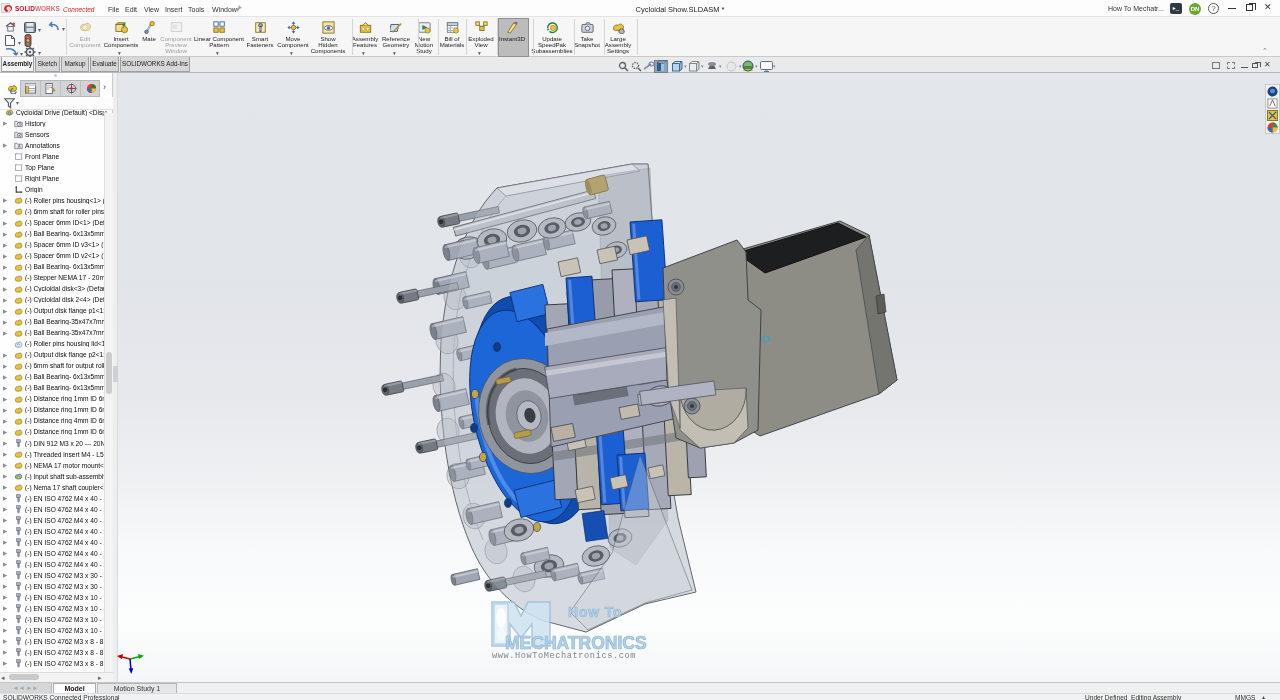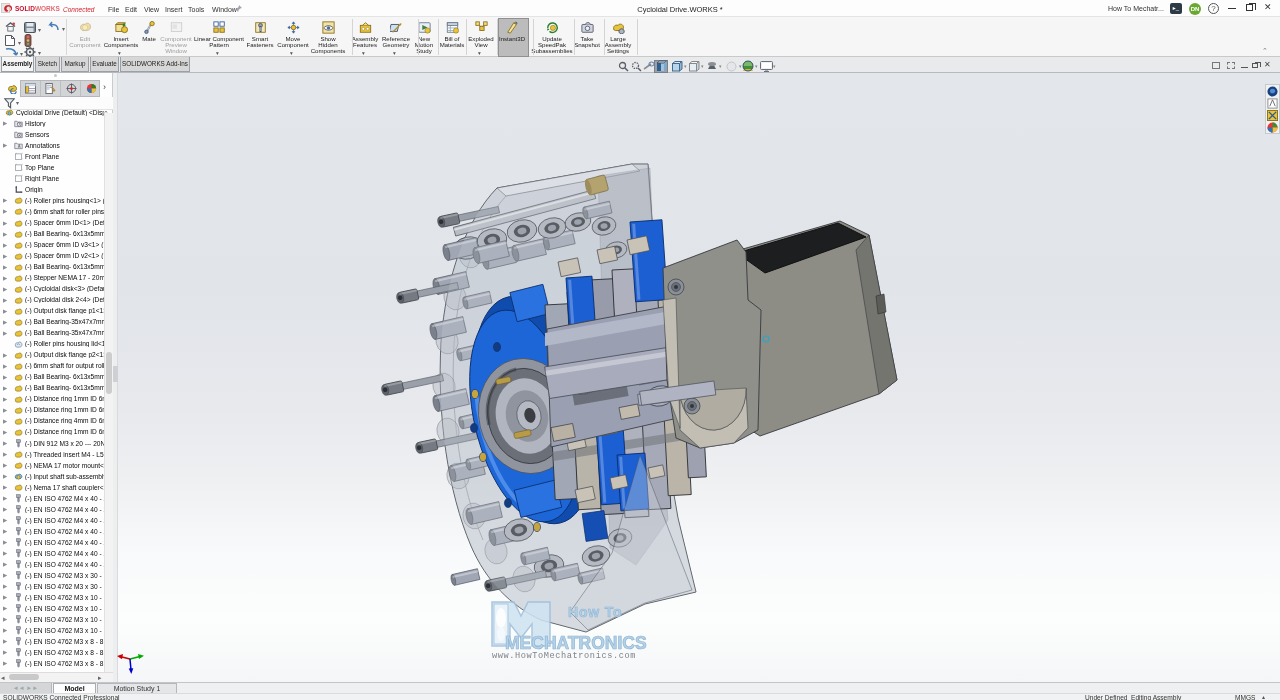--- a/index.html
+++ b/index.html
@@ -15,21 +15,21 @@
 <div class="abs" style="left:63px;top:5.5px;font-size:6.5px;font-style:italic;color:#d2232a;">Connected</div>
 <div class="abs" style="left:108px;top:5.5px;font-size:7px;color:#333;">File</div>
 <div class="abs" style="left:125px;top:5.5px;font-size:7px;color:#333;">Edit</div>
 <div class="abs" style="left:144px;top:5.5px;font-size:7px;color:#333;">View</div>
 <div class="abs" style="left:165px;top:5.5px;font-size:7px;color:#333;">Insert</div>
 <div class="abs" style="left:188px;top:5.5px;font-size:7px;color:#333;">Tools</div>
 <div class="abs" style="left:212px;top:5.5px;font-size:7px;color:#333;">Window</div>
 <svg class="abs" style="left:234px;top:4px" width="9" height="9" viewBox="0 0 9 9">
     <path d="M5,1 L8,4 L6.3,4.4 L4.6,6.1 L4.2,8 L1,5 L2.9,4.6 L4.6,2.9 Z" fill="#8a9098" opacity="0.8"></path>
   </svg>
-<div class="abs" style="left:600px;top:4.5px;width:160px;text-align:center;font-size:7.5px;color:#222;">Cycloidal Drive.WORKS *</div>
+<div class="abs" style="left:600px;top:4.5px;width:160px;text-align:center;font-size:7.5px;color:#222;">Cycloidal Show.SLDASM *</div>
 <div class="abs" style="left:1108px;top:5px;font-size:7px;color:#333;">How To Mechatr...</div>
 <div class="abs" style="left:1170px;top:3px;width:12px;height:11px;background:#2b3a45;border-radius:2px;color:#fff;font-size:6px;line-height:11px;text-align:center;">▸_</div>
 <div class="abs" style="left:1189px;top:3px;width:12px;height:12px;background:#6aa832;border-radius:50%;color:#fff;font-size:6px;line-height:12px;text-align:center;font-weight:bold;">DN</div>
 <div class="abs" style="left:1208px;top:3px;width:11px;height:11px;border:1px solid #555;border-radius:50%;color:#555;font-size:8px;line-height:10px;text-align:center;">?</div>
 <div class="abs" style="left:1228px;top:8px;width:8px;height:1px;background:#333;"></div>
 <div class="abs" style="left:1246px;top:4px;width:7px;height:7px;border:1px solid #333;"></div>
 <div class="abs" style="left:1249px;top:2.5px;width:7px;height:7px;border:1px solid #333;border-left:none;border-bottom:none;"></div>
 <div class="abs" style="left:1264px;top:2px;font-size:9px;color:#333;">✕</div>
 <div class="abs" style="left:0;top:17px;width:1280px;height:40px;background:#f6f6f6;border-bottom:1px solid #c9c9c9;"></div>
 <svg class="abs" style="left:5px;top:22px" width="11" height="10" viewBox="0 0 12 11">

